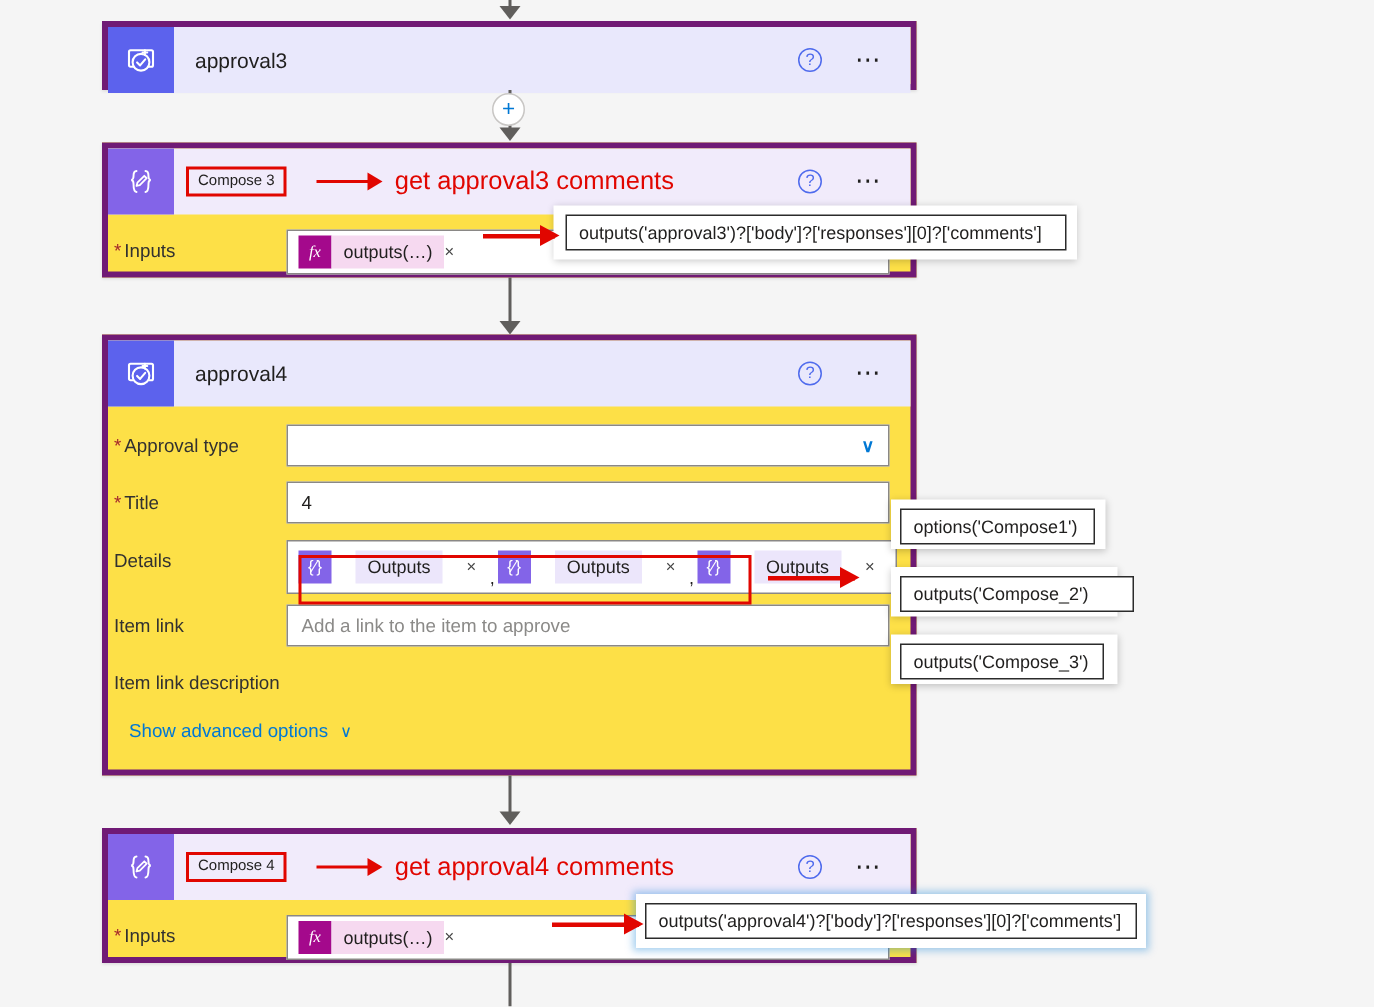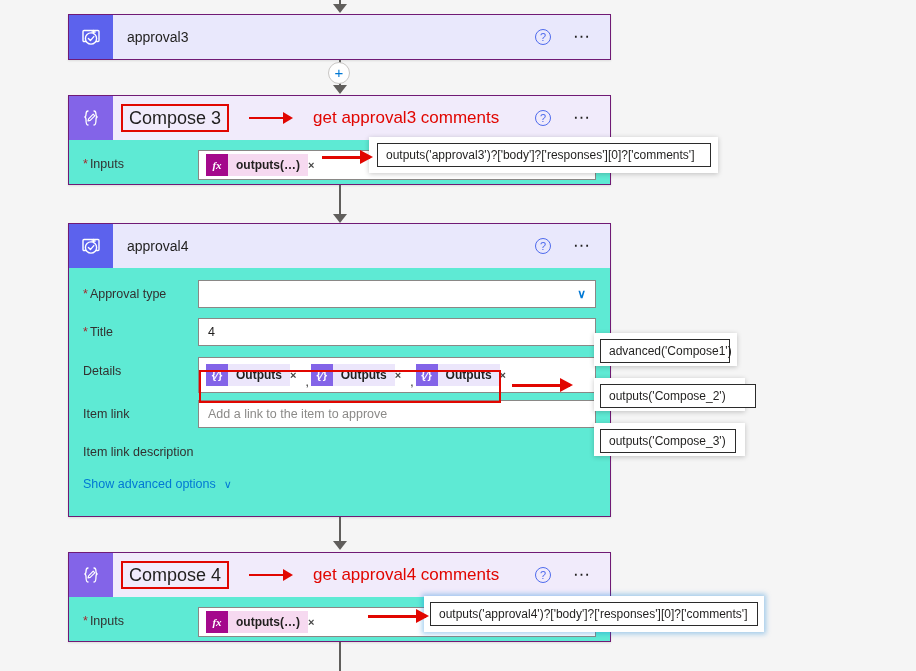--- a/index.html
+++ b/index.html
@@ -37,22 +37,22 @@
     box-sizing: border-box;
     color: #0078d4;
     font-size: 15px;
     line-height: 20px;
     text-align: center;
   }
 
   
   .card {
     position: absolute;
-    background: #5eead4;
-    border: 1px solid #701a75;
+    background: #fde047;
+    border: 4px solid #701a75;
     box-sizing: border-box;
     box-shadow: 0 1px 2px rgba(0,0,0,0.10);
   }
   .card-header {
     display: flex;
     align-items: center;
     height: 44px;
     box-sizing: border-box;
   }
   .header-approval { background: #e9e8fc; }
@@ -69,21 +69,21 @@
   .header-title {
     font-size: 14px;
     color: #201f1e;
     margin-left: 14px;
     white-space: nowrap;
   }
   .header-title.boxed {
     border: 2px solid #e10600;
     padding: 3px 6px;
     margin-left: 8px;
-    font-size: 18px;
+    font-size: 10px;
     line-height: 1;
   }
   .header-spacer { flex: 1 1 auto; }
 
   .icon-help {
     width: 16px; height: 16px;
     border: 1.4px solid #4f6bed;
     border-radius: 50%;
     color: #4f6bed;
     font-size: 11px;
@@ -112,30 +112,30 @@
     content: "";
     position: absolute;
     right: -2px; top: -5px;
     border-top: 6px solid transparent;
     border-bottom: 6px solid transparent;
     border-left: 10px solid #e10600;
   }
   .annot-text {
     color: #e10600;
     font-size: 17px;
-    margin-left: 22px;
+    margin-left: 10px;
     white-space: nowrap;
   }
 
   
   .card-body { padding: 0; }
   .form-row {
     display: flex;
     align-items: flex-start;
-    padding: 0 0 0 14px;
+    padding: 0 0 0 4px;
     margin-top: 10px;
   }
   .field-label {
     width: 115px;
     flex: 0 0 115px;
     font-size: 12.5px;
     color: #323130;
     padding-top: 7px;
     white-space: nowrap;
   }
@@ -176,41 +176,40 @@
     box-sizing: border-box;
     display: flex;
     align-items: center;
     padding: 3px 6px;
   }
   .token {
     display: inline-flex;
     align-items: center;
     height: 22px;
     margin: 0 1px;
-    font-weight: bold;
   }
   .token-badge {
     width: 22px; height: 22px;
     display: flex; align-items: center; justify-content: center;
     color: #ffffff;
     font-size: 11px;
     font-style: italic;
     font-family: "Liberation Serif", serif;
   }
   .badge-fx { background: #a4098c; }
   .badge-compose { background: #8364e8; font-style: normal; font-family: "Liberation Sans", sans-serif; }
   .token-text {
     padding: 0 8px;
     height: 22px;
     line-height: 22px;
     font-size: 12px;
     color: #201f1e;
   }
   .tt-fx { background: #f6d9f0; }
-  .tt-compose { background: #ece6fb; }
+  .tt-compose { background: #ece6fb; margin-left: 16px; }
   .token-x {
     font-size: 11px;
     color: #444;
     padding-right: 7px;
     background: inherit;
     line-height: 22px;
   }
   .token-sep {
     font-size: 12px;
     color: #201f1e;
@@ -444,21 +443,21 @@
       <span class="chev">∨</span>
     </div>
   </div>
 </div>
 
 <div class="redbox" style="left:199px; top:370px; width:302px; height:33px;"></div>
 
 <div class="red-arrow" style="left:512px; top:384px; width:58px;"></div>
 
 <div class="callout-shadow" style="left:594px; top:333px; width:143px; height:33px;"></div>
-<div class="callout" style="left:600px; top:339px; width:130px; height:24px;">advanced('Compose1')</div>
+<div class="callout" style="left:600px; top:339px; width:130px; height:24px;">options('Compose1')</div>
 
 <div class="callout-shadow" style="left:594px; top:378px; width:151px; height:33px;"></div>
 <div class="callout" style="left:600px; top:384px; width:156px; height:24px;">outputs('Compose_2')</div>
 
 <div class="callout-shadow" style="left:594px; top:423px; width:151px; height:33px;"></div>
 <div class="callout" style="left:600px; top:429px; width:136px; height:24px;">outputs('Compose_3')</div>
 
 <div class="conn-line" style="left:339px; top:517px; height:30px;"></div>
 <div class="conn-arrow" style="left:333px; top:541px;"></div>
 

